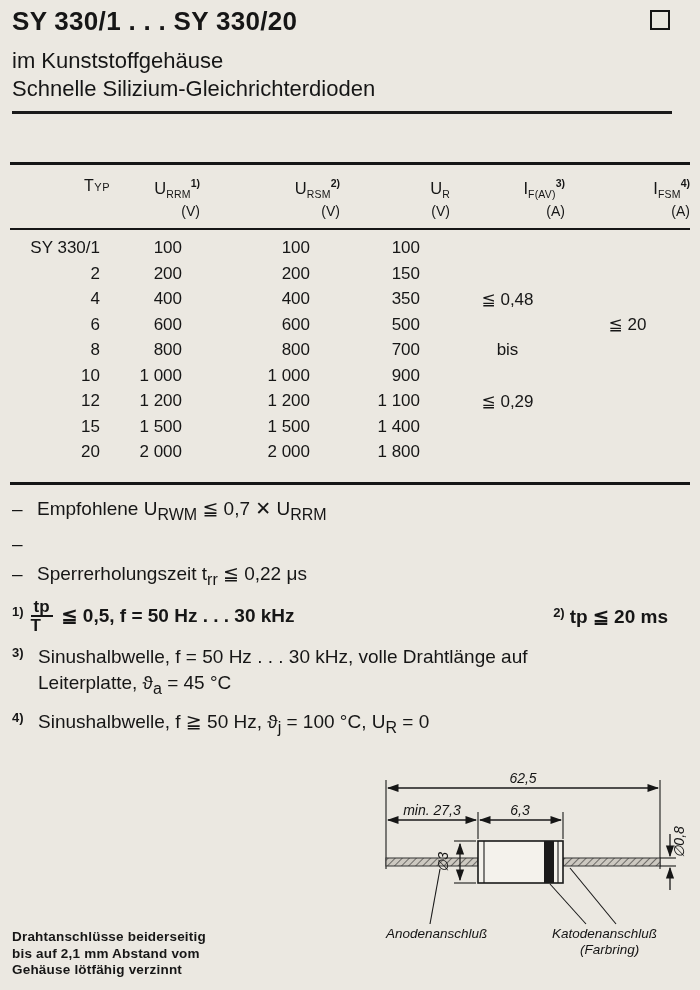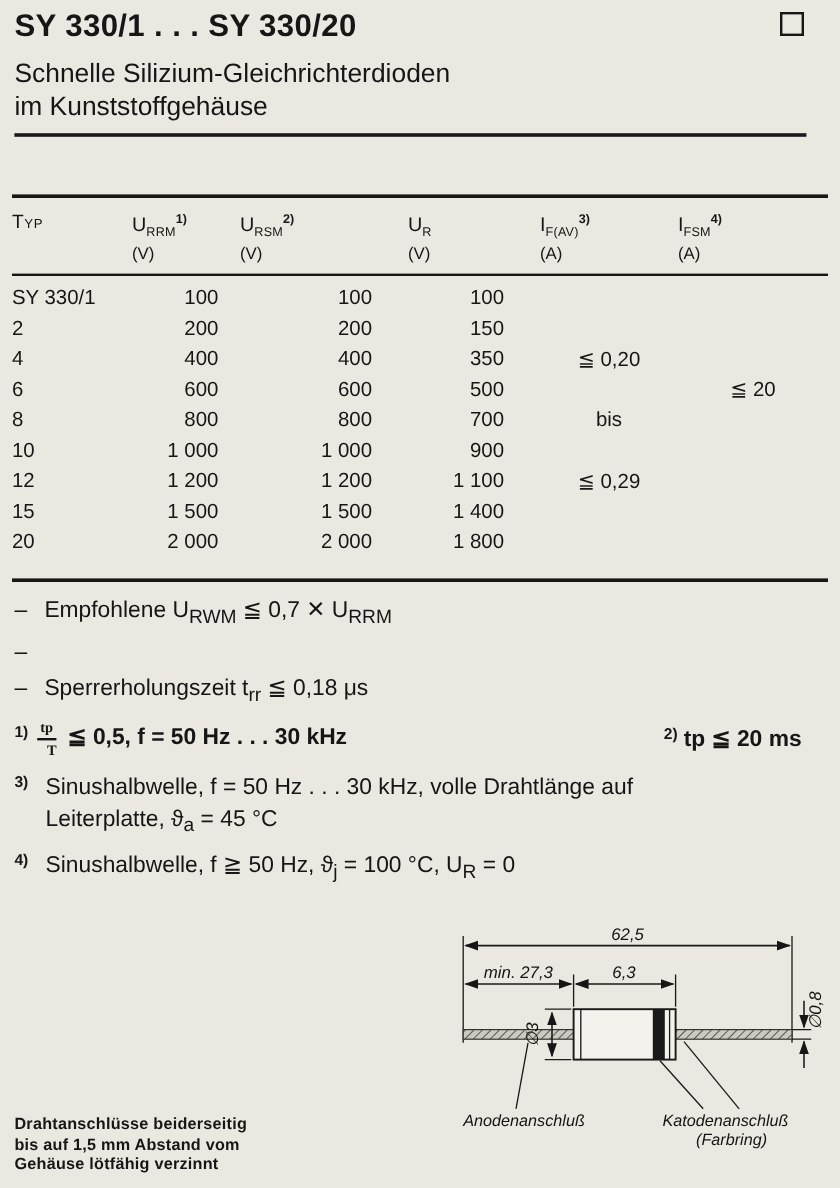--- a/index.html
+++ b/index.html
@@ -10,44 +10,44 @@
   }
   .header-block{position:absolute;top:6px;left:12px;right:28px;}
   .page-title{font-size:26px;font-weight:bold;letter-spacing:.3px;}
   .corner-box{position:absolute;top:4px;right:2px;width:16px;height:16px;border:2.5px solid #161616;background:transparent;}
   .subtitle{margin-top:10px;font-size:22px;line-height:28px;}
   .rule-subtitle{margin-top:8px;height:3px;background:#1a1a1a;}
 
   .table-block{position:absolute;top:162px;left:10px;}
   table.spec{border-collapse:collapse;table-layout:fixed;width:680px;
     border-top:3px solid #161616;border-bottom:3px solid #161616;font-size:17px;}
-  table.spec thead th{border-bottom:2px solid #161616;vertical-align:top;padding:12px 0 9px;font-weight:normal;text-align:left;}
+  table.spec thead th{border-bottom:2px solid #161616;vertical-align:top;padding:12px 0 9px;font-weight:normal;text-align:right;}
   th.h-typ{font-variant:small-caps;font-size:16px;padding-top:15px;letter-spacing:.5px;}
   .sym{font-size:16.5px;}
   table.spec sub{font-size:10.5px;letter-spacing:.2px;}
   table.spec sup{font-size:10.5px;font-weight:bold;}
   .unit{font-size:14px;margin-top:3px;}
   table.spec td{padding:1.5px 0;height:22.5px;white-space:nowrap;}
   tbody tr:first-child td{padding-top:7px;}
   tbody tr:last-child td{padding-bottom:18px;}
-  .c-typ{text-align:left;padding-right:10px !important;}
+  .c-typ{text-align:right;padding-right:10px !important;}
   .c-u1{text-align:right;padding-right:18px !important;}
   .c-u2{text-align:right;padding-right:30px !important;}
   .c-u3{text-align:right;padding-right:30px !important;}
   .c-if,.c-ifsm{text-align:center;}
 
   .notes-block{position:absolute;top:498px;left:12px;width:678px;}
   .note{display:flex;font-size:19px;line-height:21.5px;margin-bottom:8px;}
   .note .dash{width:25px;flex:none;}
   .note sub,.cond sub,.fn sub{font-size:16px;text-align:center;}
   .cond{margin-left:25px;font-size:19px;margin-bottom:12px;}
   .fnrow{display:flex;justify-content:space-between;align-items:center;font-weight:bold;font-size:19px;margin:8px 0 10px;}
   .fn2{margin-right:22px;}
   .fnm{font-size:13px;position:relative;top:-6px;margin-right:5px;font-weight:bold;}
-  .frac{display:inline-block;text-align:right;vertical-align:-9px;margin:0 9px 0 2px;font-size:12px;line-height:17px;font-family:Liberation Serif, serif;}
+  .frac{display:inline-block;text-align:left;vertical-align:-9px;margin:0 9px 0 2px;font-size:17px;line-height:17px;}
   .frac .num{display:block;border-bottom:2px solid #161616;padding:0 3px;}
   .frac .den{display:block;}
   .fn{display:flex;font-size:19px;line-height:26px;margin-bottom:7px;}
   .fn .mk{width:26px;flex:none;}
   .fn .mk span{font-size:13px;position:relative;top:-6px;font-weight:bold;}
 
   .drawing-block{position:absolute;top:772px;left:318px;}
   .dimt{font:italic 14px "Liberation Sans",sans-serif;fill:#141414;}
   .lbl{font:italic 13.5px "Liberation Sans",sans-serif;fill:#141414;}
   svg line{stroke:#1a1a1a;stroke-width:1.1;}
@@ -57,22 +57,22 @@
 </style>
 </head>
 <body>
 
 <div>
 
   <div class="header-block">
     <div class="page-title">SY 330/1 . . . SY 330/20</div>
     <div class="corner-box"></div>
     <div class="subtitle">
+      <div>im Kunststoffgehäuse</div>
       <div>Schnelle Silizium-Gleichrichterdioden</div>
-      <div>im Kunststoffgehäuse</div>
     </div>
     <div class="rule-subtitle"></div>
   </div>
 
   <div class="table-block">
     <table class="spec">
       <colgroup>
         <col style="width:100px">
           <col style="width:90px">
           <col style="width:140px">
@@ -120,21 +120,21 @@
           <td class="c-u2">200</td>
           <td class="c-u3">150</td>
           <td class="c-if"></td>
           <td class="c-ifsm"></td>
         </tr>
         <tr>
           <td class="c-typ">4</td>
           <td class="c-u1">400</td>
           <td class="c-u2">400</td>
           <td class="c-u3">350</td>
-          <td class="c-if">≦ 0,20</td>
+          <td class="c-if">≦ 0,48</td>
           <td class="c-ifsm"></td>
         </tr>
         <tr>
           <td class="c-typ">6</td>
           <td class="c-u1">600</td>
           <td class="c-u2">600</td>
           <td class="c-u3">500</td>
           <td class="c-if"></td>
           <td class="c-ifsm">≦ 20</td>
         </tr>
@@ -185,21 +185,21 @@
   <div class="notes-block">
     <div class="note">
       <span class="dash">–</span>
       <span><span>Empfohlene U</span><sub>RWM</sub><span> ≦ 0,7 ✕ U</span><sub>RRM</sub></span>
     </div>
     <div class="note">
       <span class="dash">–</span>
     </div>
     <div class="note">
       <span class="dash">–</span>
-      <span><span>Sperrerholungszeit t</span><sub>rr</sub><span> ≦ 0,18 μs</span></span>
+      <span><span>Sperrerholungszeit t</span><sub>rr</sub><span> ≦ 0,22 μs</span></span>
     </div>
 
     <div class="fnrow">
       <div>
         <span class="fnm">1)</span><span class="frac"><span class="num">tp</span><span class="den">T</span></span><span>≦ 0,5, f = 50 Hz . . . 30 kHz</span>
       </div>
       <div class="fn2">
         <span class="fnm">2)</span><span>tp ≦ 20 ms</span>
       </div>
     </div>
@@ -268,17 +268,17 @@
       <line x1="252" y1="96" x2="298" y2="152"></line>
 
       <text class="lbl" x="68" y="166">Anodenanschluß</text>
       <text class="lbl" x="234" y="166">Katodenanschluß</text>
       <text class="lbl" x="262" y="182">(Farbring)</text>
     </svg>
   </div>
 
   <div class="footer-block">
     <div>Drahtanschlüsse beiderseitig</div>
-    <div>bis auf 1,5 mm Abstand vom</div>
+    <div>bis auf 2,1 mm Abstand vom</div>
     <div>Gehäuse lötfähig verzinnt</div>
   </div>
 
 </div>
 
 </body></html>

